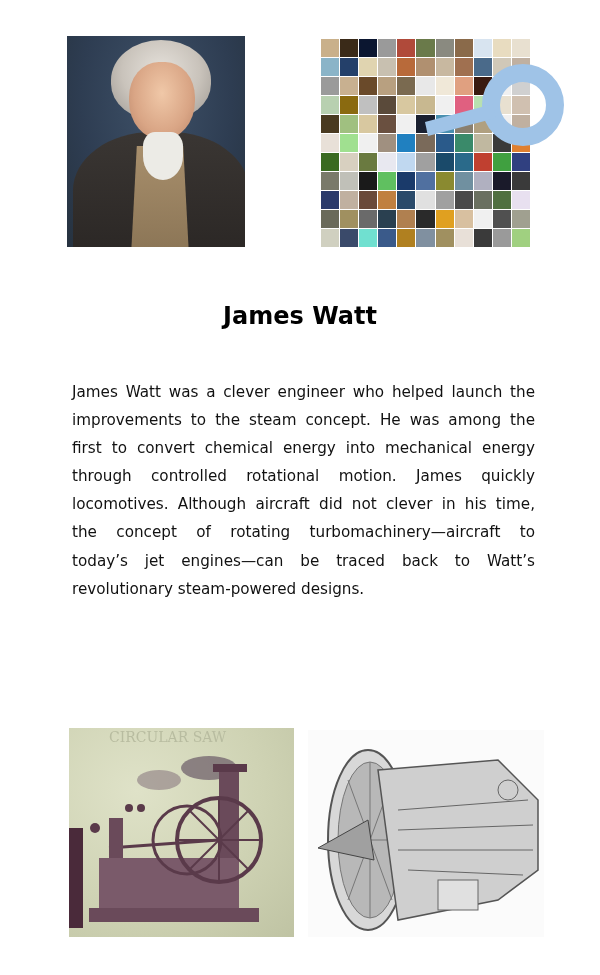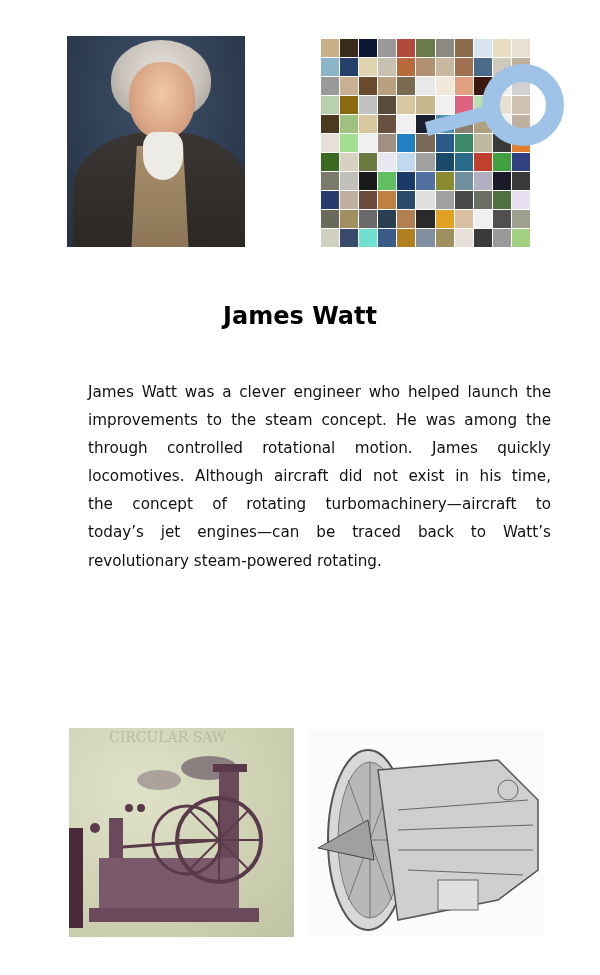--- a/index.html
+++ b/index.html
@@ -26,21 +26,21 @@
     #mosaic { left: 321px; top: 39px; width: 209px; height: 208px; display:grid;
       grid-template-columns: repeat(11, 1fr); grid-template-rows: repeat(11, 1fr); gap:1px; background:#fff; }
     #mosaic .tile { width:100%; height:100%; }
     #magnifier { position:absolute; left: 420px; top: 60px; width: 145px; height: 90px; pointer-events:none; }
 
     
     #title { position:absolute; left:0; width:600px; top: 302px; text-align:center;
       font-family: "DejaVu Sans", sans-serif; font-weight: bold; font-size: 24px; letter-spacing: 0px; color:#000; }
 
     
-    #body-text { position:absolute; left: 88px; top: 378px; width: 463px;
+    #body-text { position:absolute; left: 72px; top: 378px; width: 463px;
       font-family: "DejaVu Sans", sans-serif; font-size: 15.2px; line-height: 28.1px; color:#111; }
     #body-text .line { display:block; text-align: justify; text-align-last: justify; white-space: nowrap; height:28.1px; }
     #body-text .line.last { text-align-last: left; }
     #body-text em { font-style: italic; }
 
     
     #steam { left: 69px; top: 728px; width: 225px; height: 209px;
       background: radial-gradient(ellipse at 30% 30%, #dfe2c8 0%, #cfd3b4 55%, #bfc3a3 100%); }
     #jet { left: 308px; top: 730px; width: 236px; height: 207px; background:#fbfbfb; }
   </style>
@@ -181,25 +181,26 @@
 <svg id="magnifier" viewBox="0 0 145 90">
   <circle cx="103" cy="45" r="32" fill="none" stroke="#9fc3e7" stroke-width="18"></circle>
   <polygon points="5,62 8,76 76,58 73,44" fill="#9fc3e7"></polygon>
 </svg>
 
 <h1 id="title">James Watt</h1>
 
 <div id="body-text">
     <span class="line"><span>James Watt was a clever engineer who helped launch the</span></span>
     <span class="line"><span>improvements to the steam concept. He was among the</span></span>
+    <span class="line"><span>first to convert chemical energy into mechanical energy</span></span>
     <span class="line"><span>through controlled rotational motion. James quickly</span></span>
-    <span class="line"><span>locomotives. Although aircraft did not exist in his time,</span></span>
+    <span class="line"><span>locomotives. Although aircraft did not clever in his time,</span></span>
     <span class="line"><span>the concept of rotating turbomachinery—aircraft to</span></span>
     <span class="line"><span>today’s jet engines—can be traced back to Watt’s</span></span>
-    <span class="line last"><span>revolutionary steam-powered rotating.</span></span>
+    <span class="line last"><span>revolutionary steam-powered designs.</span></span>
   </div>
 
 <div class="img" id="steam" title="Vintage engraving of a portable steam engine">
   <svg width="225" height="209" viewBox="0 0 225 209">
     <g fill="none" stroke="#5a3a4a" stroke-width="2">
       <text x="40" y="14" font-size="14" fill="#b8bca0" stroke="none" font-family="DejaVu Serif, serif">CIRCULAR SAW</text>
       <ellipse cx="90" cy="52" rx="22" ry="10" fill="#8a7a80" stroke="none" opacity="0.6"></ellipse>
       <ellipse cx="140" cy="40" rx="28" ry="12" fill="#6a5a66" stroke="none" opacity="0.7"></ellipse>
       <rect x="150" y="40" width="20" height="150" fill="#6a4a5a" stroke="none"></rect>
       <rect x="144" y="36" width="34" height="8" fill="#5a3a4a" stroke="none"></rect>

